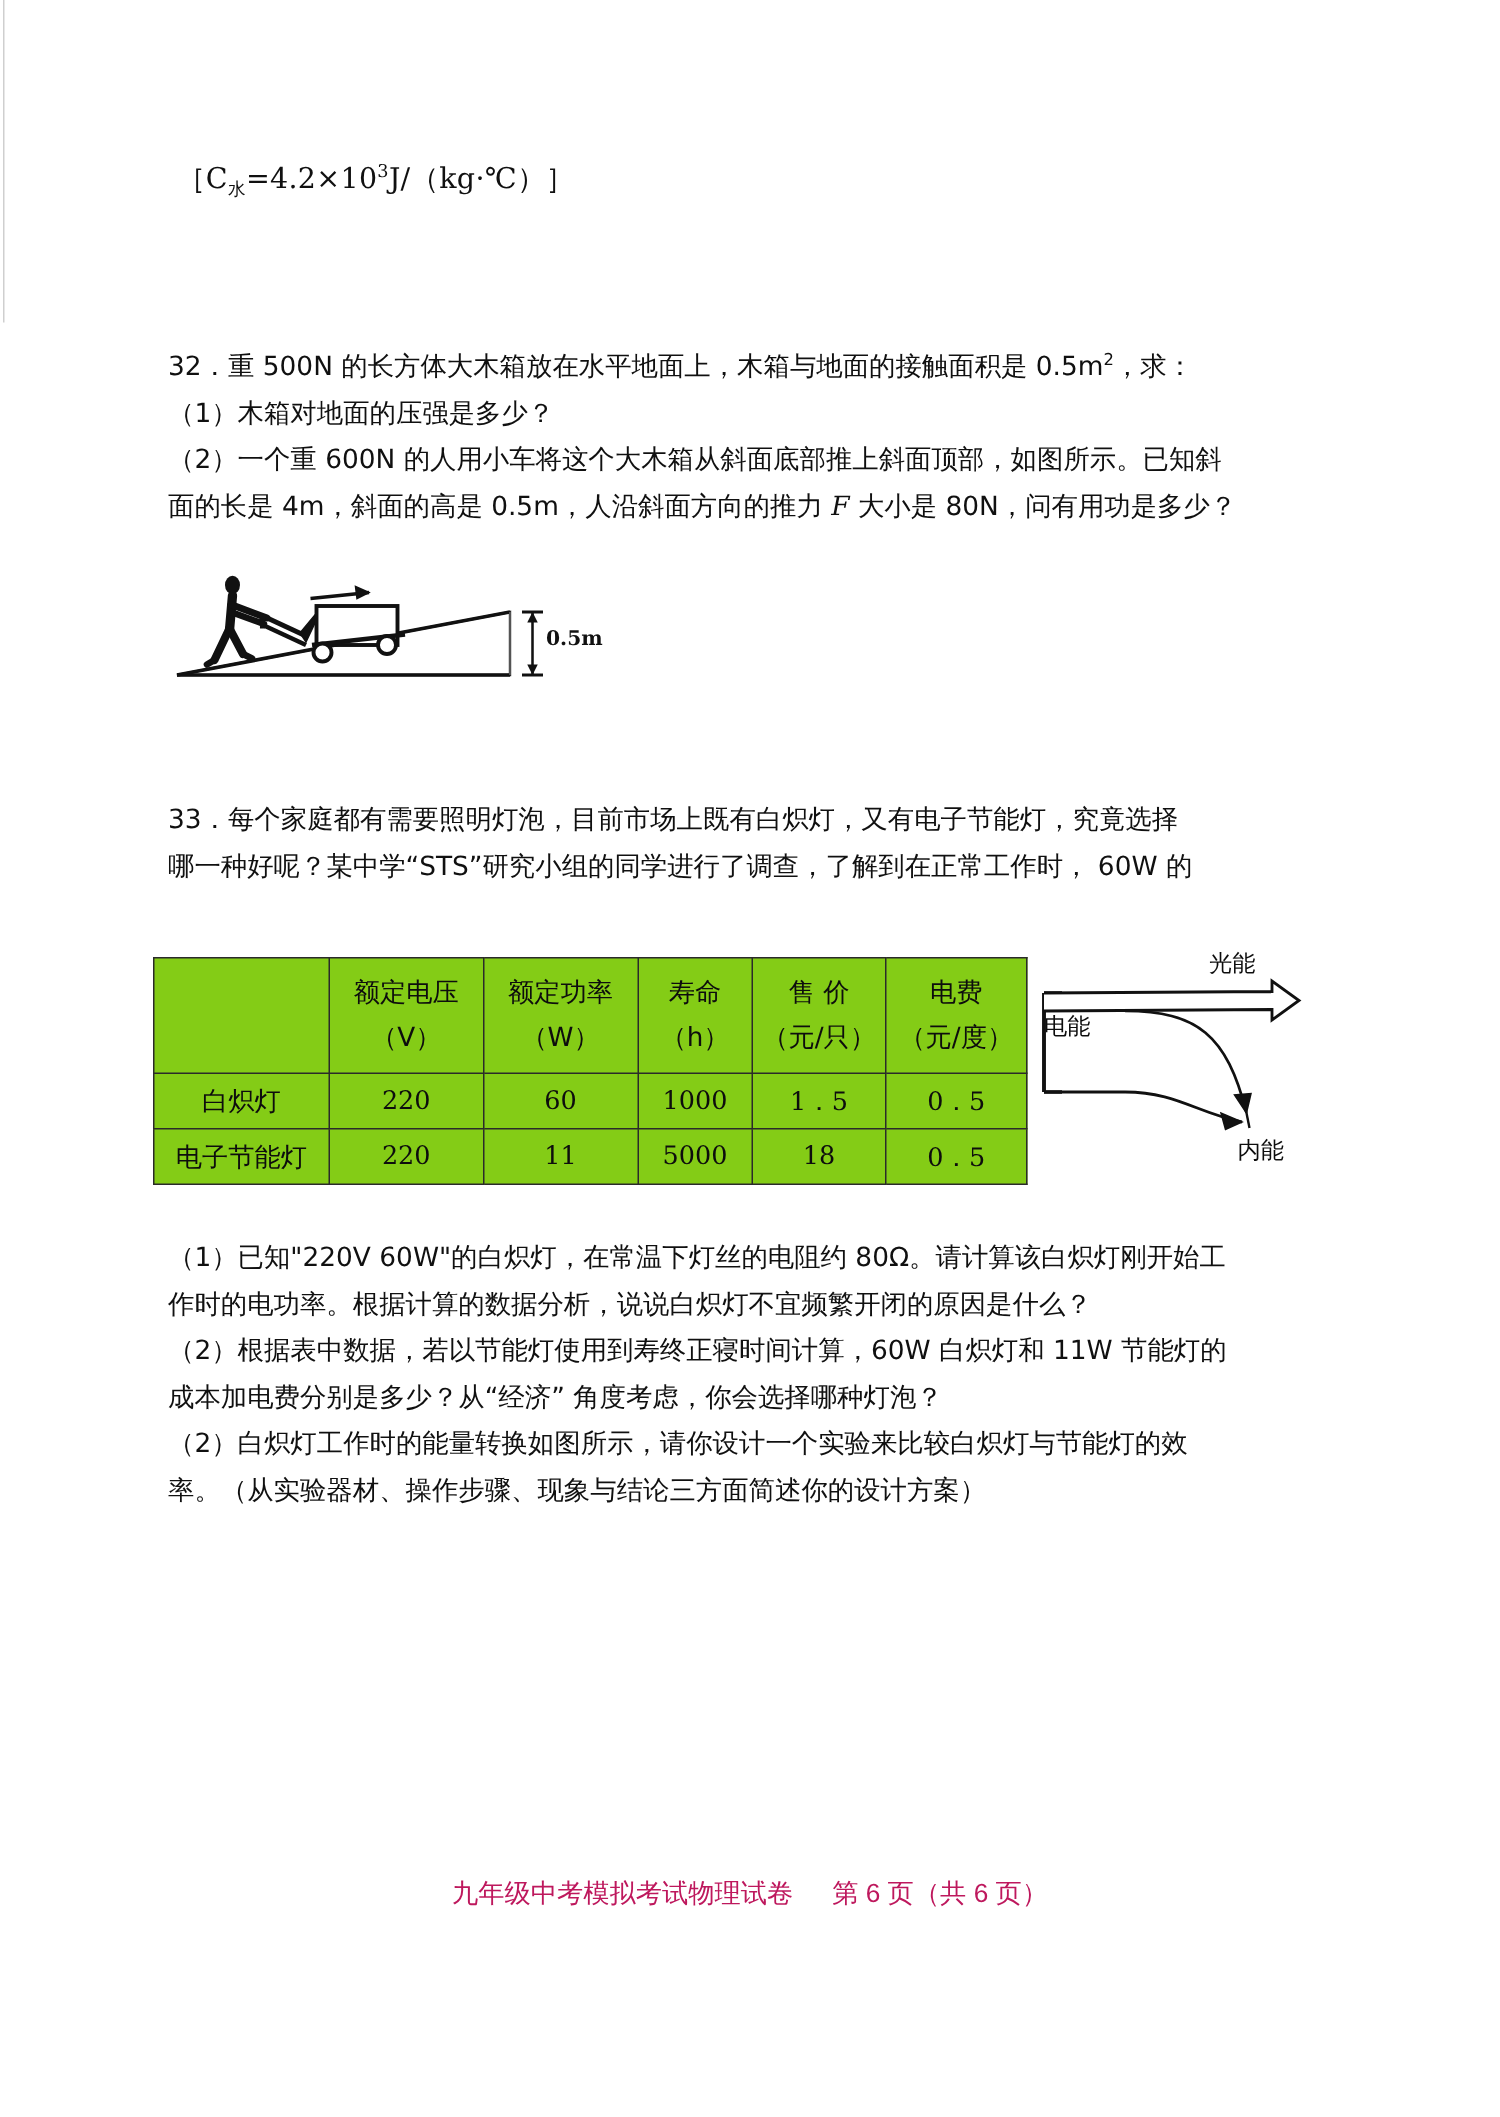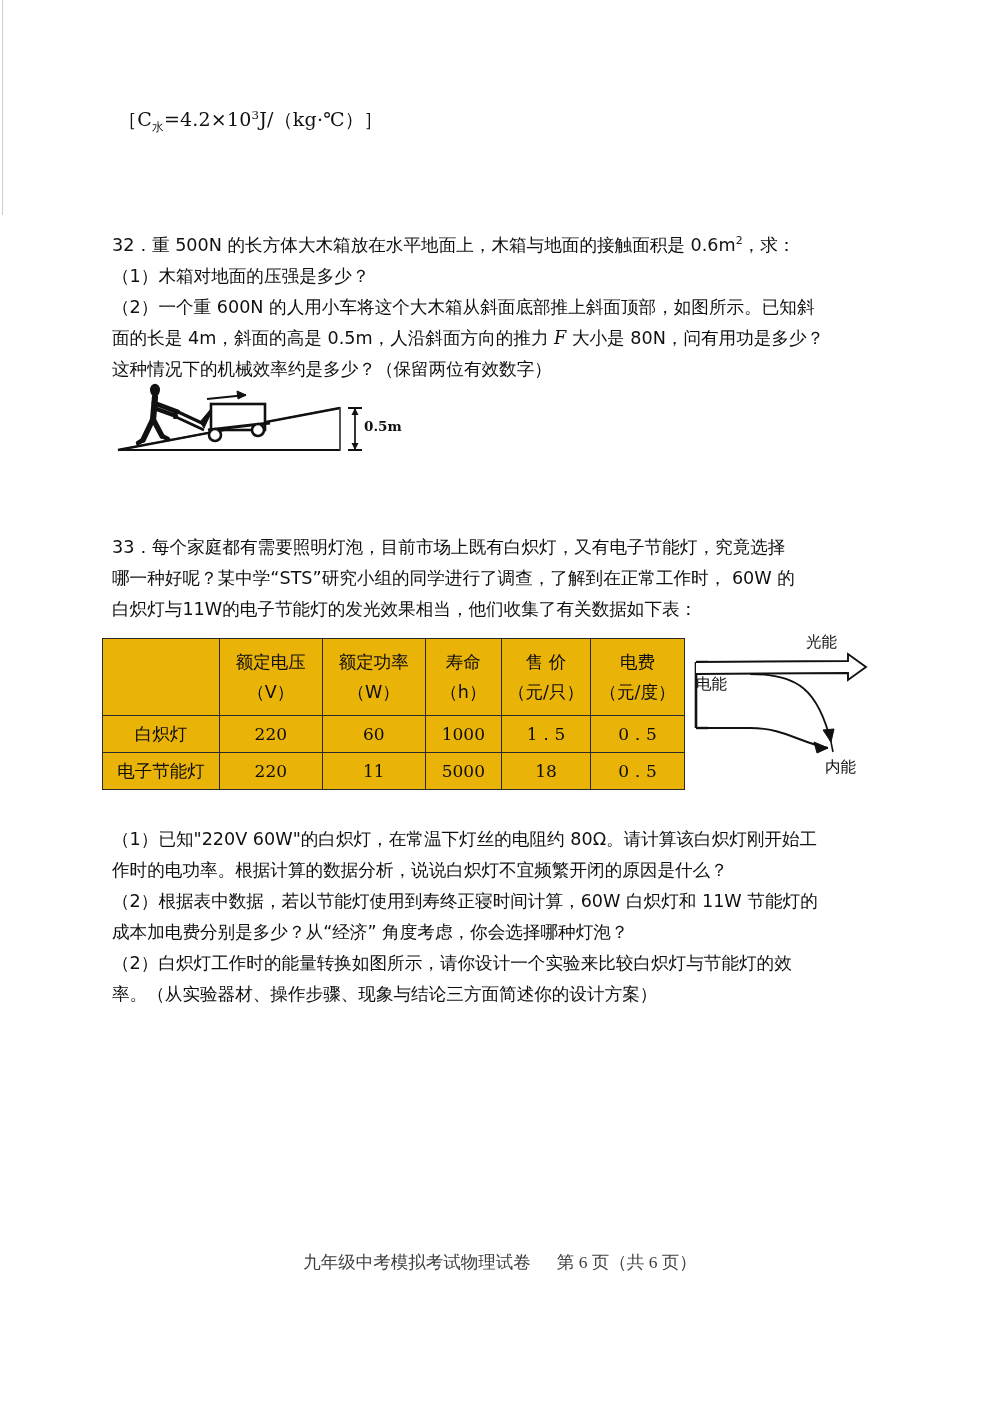--- a/index.html
+++ b/index.html
@@ -82,21 +82,21 @@
   #q33-intro { left: 112px; top: 532px; width: 790px; }
 
   
   #lamp-table {
     position: absolute;
     left: 102px;
     top: 638px;
     width: 583px;
     border-collapse: collapse;
     font-size: 17px;
-    background: #eab308;
+    background: #84cc16;
   }
   #lamp-table td, #lamp-table th {
     border: 1.4px solid #2a2a2a;
     text-align: center;
     vertical-align: middle;
     font-weight: normal;
     padding: 0;
     color: #0d0d0d;
   }
   #lamp-table thead td, #lamp-table thead th {
@@ -144,42 +144,41 @@
   #q33-subs { left: 112px; top: 824px; width: 800px; }
 
   
   #footer {
     position: absolute;
     left: 0;
     top: 1250px;
     width: 1000px;
     text-align: center;
     font-size: 17.5px;
-    color: #404040;
-    font-family: Liberation Serif, serif;
+    color: #be185d;
+    font-family: Liberation Sans, sans-serif;
   }
   #footer .gap { display: inline-block; width: 26px; }
 </style>
 </head>
 <body>
 
 <div class="page">
 
   <div class="scan-edge-left"></div>
 
   <div class="tline" id="formula-line">
     <span>［</span><span>C</span><sub class="sb cn">水</sub><span>=4.2×10</span><sup class="sp">3</sup><span>J/（kg·℃）</span><span>］</span>
   </div>
 
   <div class="para cn" id="q32">
-    <div class="l1"><span>32．</span><span>重 500N 的长方体大木箱放在水平地面上，木箱与地面的接触面积是 0.6m</span><sup class="sp">2</sup><span>，求：</span></div>
+    <div class="l1"><span>32．</span><span>重 500N 的长方体大木箱放在水平地面上，木箱与地面的接触面积是 0.5m</span><sup class="sp">2</sup><span>，求：</span></div>
     <div>（1）木箱对地面的压强是多少？</div>
     <div>（2）一个重 600N 的人用小车将这个大木箱从斜面底部推上斜面顶部，如图所示。已知斜</div>
     <div><span>面的长是 4m，斜面的高是 0.5m，人沿斜面方向的推力 </span><span class="ital">F</span><span> 大小是 80N，问有用功是多少？</span></div>
-    <div>这种情况下的机械效率约是多少？（保留两位有效数字）</div>
   </div>
 
   <div id="incline-figure">
     <svg width="290" height="82" viewBox="0 0 290 82" xmlns="http://www.w3.org/2000/svg">
 
       <g>
         <path d="M 6 72 L 228 30 L 228 72 Z" fill="#ffffff" stroke="#2b2b2b" stroke-width="1.6"></path>
         <path d="M 6 72 L 228 30" fill="none" stroke="#111" stroke-width="2.4"></path>
         <path d="M 6 72 L 228 72" fill="none" stroke="#111" stroke-width="2.2"></path>
         <path d="M 228 30 L 228 72" fill="none" stroke="#555" stroke-width="1.3"></path>
@@ -223,21 +222,20 @@
         <path d="M 243 30 L 239.5 37 L 246.5 37 Z" fill="#111"></path>
         <path d="M 243 72 L 239.5 65 L 246.5 65 Z" fill="#111"></path>
       </g>
     </svg>
     <div style="position:absolute; left:252px; top:40px; font-size:13.5px; font-family:'DejaVu Serif','Liberation Serif',serif; color:#111; white-space:nowrap;font-weight:bold;">0.5m</div>
   </div>
 
   <div class="para cn" id="q33-intro">
     <div><span>33．</span><span>每个家庭都有需要照明灯泡，目前市场上既有白炽灯，又有电子节能灯，究竟选择</span></div>
     <div>哪一种好呢？某中学“STS”研究小组的同学进行了调查，了解到在正常工作时， 60W 的</div>
-    <div>白炽灯与11W的电子节能灯的发光效果相当，他们收集了有关数据如下表：</div>
   </div>
 
   <table id="lamp-table">
     <thead>
       <tr>
         <th class="colw0 cn"></th>
         <th class="colw1 cn">
           <span class="hdr2">额定电压</span>
           <span class="hdr2">（V）</span>
         </th>

